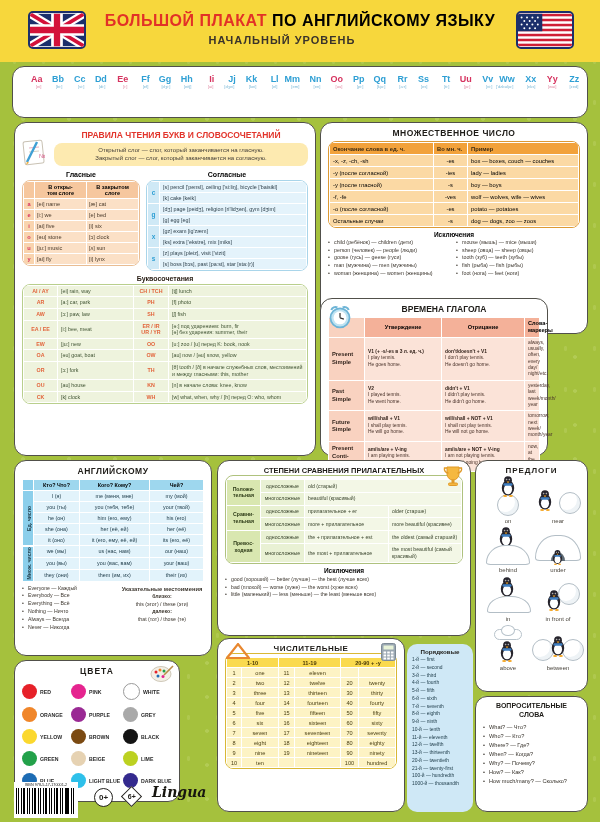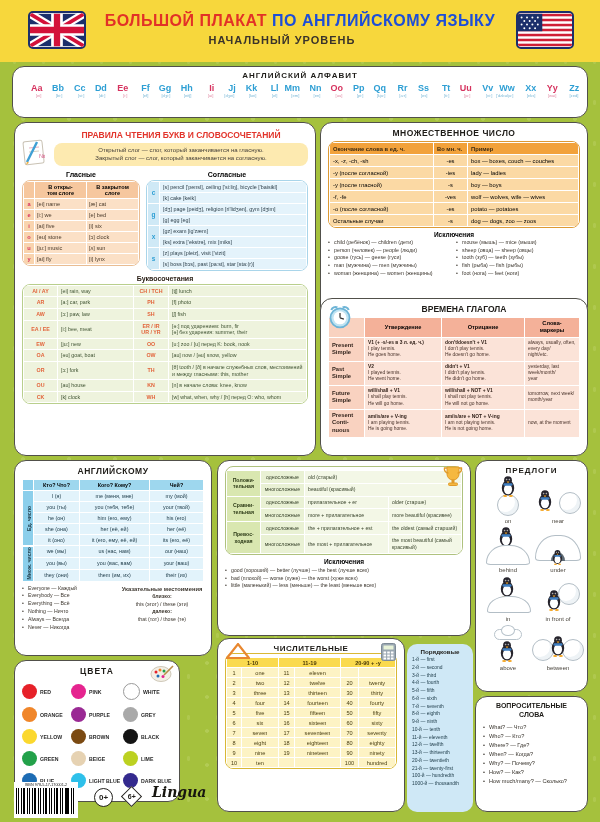--- a/index.html
+++ b/index.html
@@ -3,21 +3,21 @@
 <meta charset="utf-8">
 <style>
   html,body{margin:0;padding:0;}
   body{font-family:"Liberation Sans",sans-serif;}
   #poster{position:relative;width:600px;height:822px;background:#a5c13d;overflow:hidden;
     background-image:radial-gradient(#b2cb55 2px,transparent 2.6px),radial-gradient(#afc84f 1.5px,transparent 2px);
     background-size:46px 34px,29px 41px;}
   
   .hdr{position:absolute;left:0;top:0;width:600px;height:62px;background:#f7d73c;}
   .hdr-title{position:absolute;left:0;top:12px;width:600px;text-align:center;font-weight:bold;font-size:16px;letter-spacing:.5px;}
-  .hdr-title .red{color:#e23127;} .hdr-title .blue{color:#1d4ed8;}
+  .hdr-title .red{color:#e23127;} .hdr-title .blue{color:#000000;}
   .hdr-sub{position:absolute;left:0;top:34px;width:564px;text-align:center;font-weight:bold;font-size:11px;color:#3a332b;letter-spacing:1px;}
   .flag{position:absolute;top:11px;width:54px;height:34px;border-radius:5px;overflow:hidden;border:2px solid #1b2f6b;background:#fff;}
   .flag svg{display:block;width:100%;height:100%;}
   .flag-uk{left:28px;} .flag-us{left:516px;}
   
   .panel{position:absolute;background:#fff;border:1.5px solid #51504a;border-radius:12px;box-sizing:border-box;padding:5px 7px;}
   .ptitle{font-weight:bold;text-align:center;color:#1e1c18;}
   table{border-collapse:collapse;width:100%;table-layout:fixed;}
   td,th{border:1px solid #fff;white-space:pre-line;vertical-align:middle;box-sizing:border-box;}
   .tbl-wrap{border-radius:8px;overflow:hidden;}
@@ -54,21 +54,21 @@
   #plural{left:320px;top:122px;width:268px;height:212px;}
   #plural .ptitle{font-size:8.5px;letter-spacing:.5px;}
   .pl td,.pl th{font-size:5.8px;padding:2.5px 3px;text-align:left;}
   .pl th{background:#f2a23b;font-weight:bold;color:#3a2a12;}
   .pl td{background:#fbd9a4;color:#4a3podar414;}
   .pl td.ctr{text-align:center;}
   .exc-title{font-size:6.5px;font-weight:bold;text-align:center;margin:3px 0 1px;}
   .exc{display:flex;gap:4px;}
   .exc ul{flex:1;font-size:5.3px;line-height:1.45;color:#3c362e;}
   
-  #tenses{left:320px;top:298px;width:268px;height:158px;}
+  #tenses{left:320px;top:298px;width:228px;height:158px;}
   #tenses .ptitle{font-size:8.5px;margin-left:20px;}
   .clock{position:absolute;left:6px;top:5px;}
   .tn{margin-top:3px;}
   .tn td,.tn th{font-size:4.9px;padding:2px 3px;text-align:left;line-height:1.3;}
   .tn th{background:#f4b199;font-weight:bold;text-align:center;font-size:5.6px;}
   .tn td{background:#fbe3d8;color:#4a332a;}
   .tn .tlabel{font-weight:bold;font-size:5.8px;background:#f9d2c0;color:#33241c;}
   .tn b{font-weight:bold;color:#2d1d15;}
   
   #pronouns{left:14px;top:460px;width:198px;height:196px;}
@@ -205,21 +205,20 @@
             <circle cx="22" cy="12" r="1.1"></circle>
           <circle cx="7" cy="16" r="1.1"></circle>
             <circle cx="13" cy="16" r="1.1"></circle>
             <circle cx="19" cy="16" r="1.1"></circle>
         </g>
       </svg>
     </div>
   </div>
 
   <div class="panel" id="alphabet">
-    <div class="ptitle">АНГЛИЙСКИЙ АЛФАВИТ</div>
     <div class="abc-row">
         <div class="abc vow">
           <div class="abc-l">Aa</div>
           <div class="abc-t">[ei]</div>
         </div>
         <div class="abc">
           <div class="abc-l">Bb</div>
           <div class="abc-t">[bi:]</div>
         </div>
         <div class="abc">
@@ -731,20 +730,21 @@
   </div>
 
   <div class="panel" id="comparison">
     <svg class="trophy" width="20" height="22" viewBox="0 0 20 22">
       <path d="M4,2 h12 v7 a6,6 0 0 1 -12,0 z" fill="#f5b840" stroke="#e09a28"></path>
       <path d="M4,3 h-2.5 a4,4 0 0 0 4,5" fill="none" stroke="#e09a28" stroke-width="1.4"></path>
       <path d="M16,3 h2.5 a4,4 0 0 1 -4,5" fill="none" stroke="#e09a28" stroke-width="1.4"></path>
       <rect x="8.5" y="14.5" width="3" height="3.5" fill="#e09a28"></rect>
       <rect x="5.5" y="18" width="9" height="2.5" rx="1" fill="#f5b840" stroke="#e09a28"></rect>
     </svg>
+    <div class="ptitle">СТЕПЕНИ СРАВНЕНИЯ ПРИЛАГАТЕЛЬНЫХ</div>
     <div class="tbl-wrap" style="border:1px solid #afc27e">
       <table class="cp">
         <colgroup>
             <col style="width:34px">
             <col style="width:44px">
             <col style="width:84px">
             <col>
           </colgroup>
         <tbody>
             <tr>

